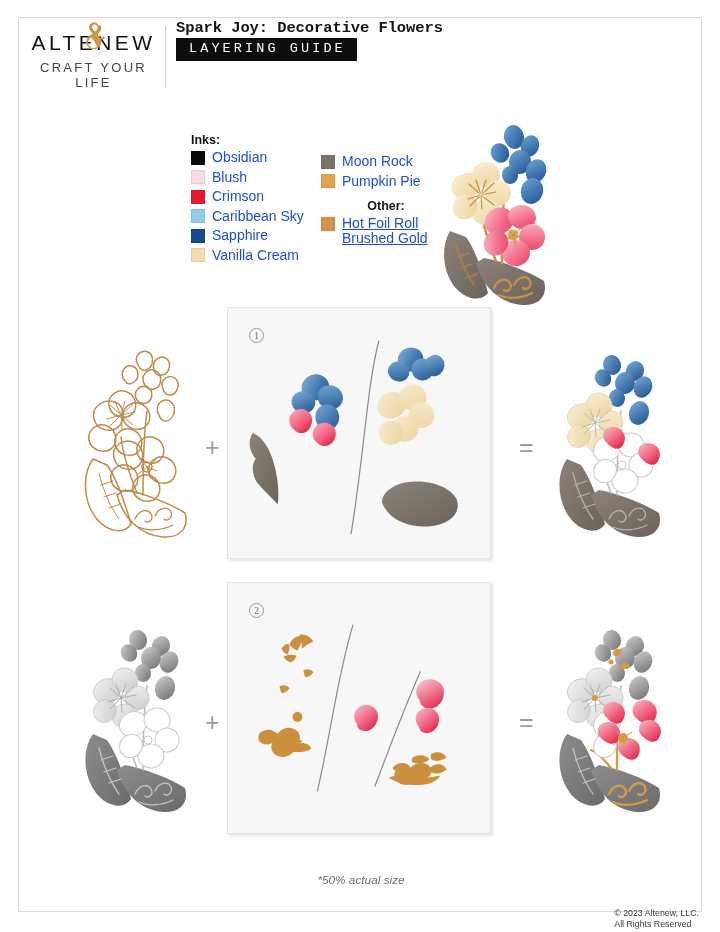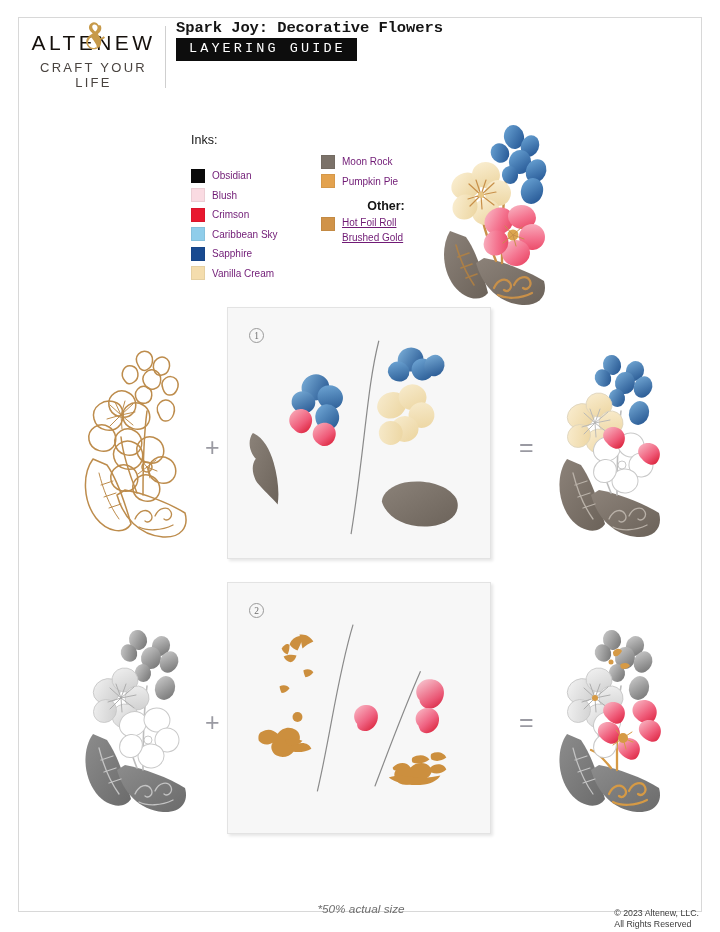--- a/index.html
+++ b/index.html
@@ -94,45 +94,45 @@
   }
 
   
   #legend {
     position: absolute;
     left: 172px; top: 115px;
     width: 260px;
   }
   .legend-head {
     font-size: 12.5px;
-    font-weight: normal;
+    font-weight: bold;
     color: #151515;
-    margin-bottom: 18px;
+    margin-bottom: 0;
     line-height: 15px;
   }
   .legend-col-left {
     position: absolute; left: 0; top: 0; width: 128px;
   }
   .legend-col-right {
     position: absolute; left: 130px; top: 19px; width: 130px;
   }
   .legend-row {
     display: flex;
     align-items: center;
     height: 19.5px;
   }
   .swatch {
     width: 14px; height: 14px;
     flex: 0 0 14px;
     margin-right: 7px;
     border: 0.5px solid rgba(0,0,0,0.06);
   }
   .legend-label {
-    font-size: 10px;
-    color: #701a75;
+    font-size: 14px;
+    color: #1d4ed8;
     line-height: 15px;
     white-space: nowrap;
   }
   .legend-head-other {
     font-size: 12.5px;
     font-weight: bold;
     color: #151515;
     margin-top: 8px;
     margin-bottom: 2px;
     line-height: 15px;
@@ -184,21 +184,21 @@
   #art-r1-left { left: 58px;  top: 325px; width: 120px; height: 212px; }
   #art-r1-right{ left: 532px; top: 325px; width: 120px; height: 212px; }
   #art-r2-left { left: 58px;  top: 600px; width: 120px; height: 212px; }
   #art-r2-right{ left: 532px; top: 600px; width: 120px; height: 212px; }
   .art svg, .panel svg.panel-art { display: block; width: 100%; height: 100%; }
   .panel-art { position: absolute; left: 0; top: 0; }
 
   
   #footnote {
     position: absolute;
-    left: 0; top: 884px;
+    left: 0; top: 855px;
     width: 684px;
     text-align: center;
     font-size: 11.8px;
     font-style: italic;
     color: #6e6e6e;
   }
   #copyright {
     position: absolute;
     right: 2px; top: 858px;
     text-align: left;

